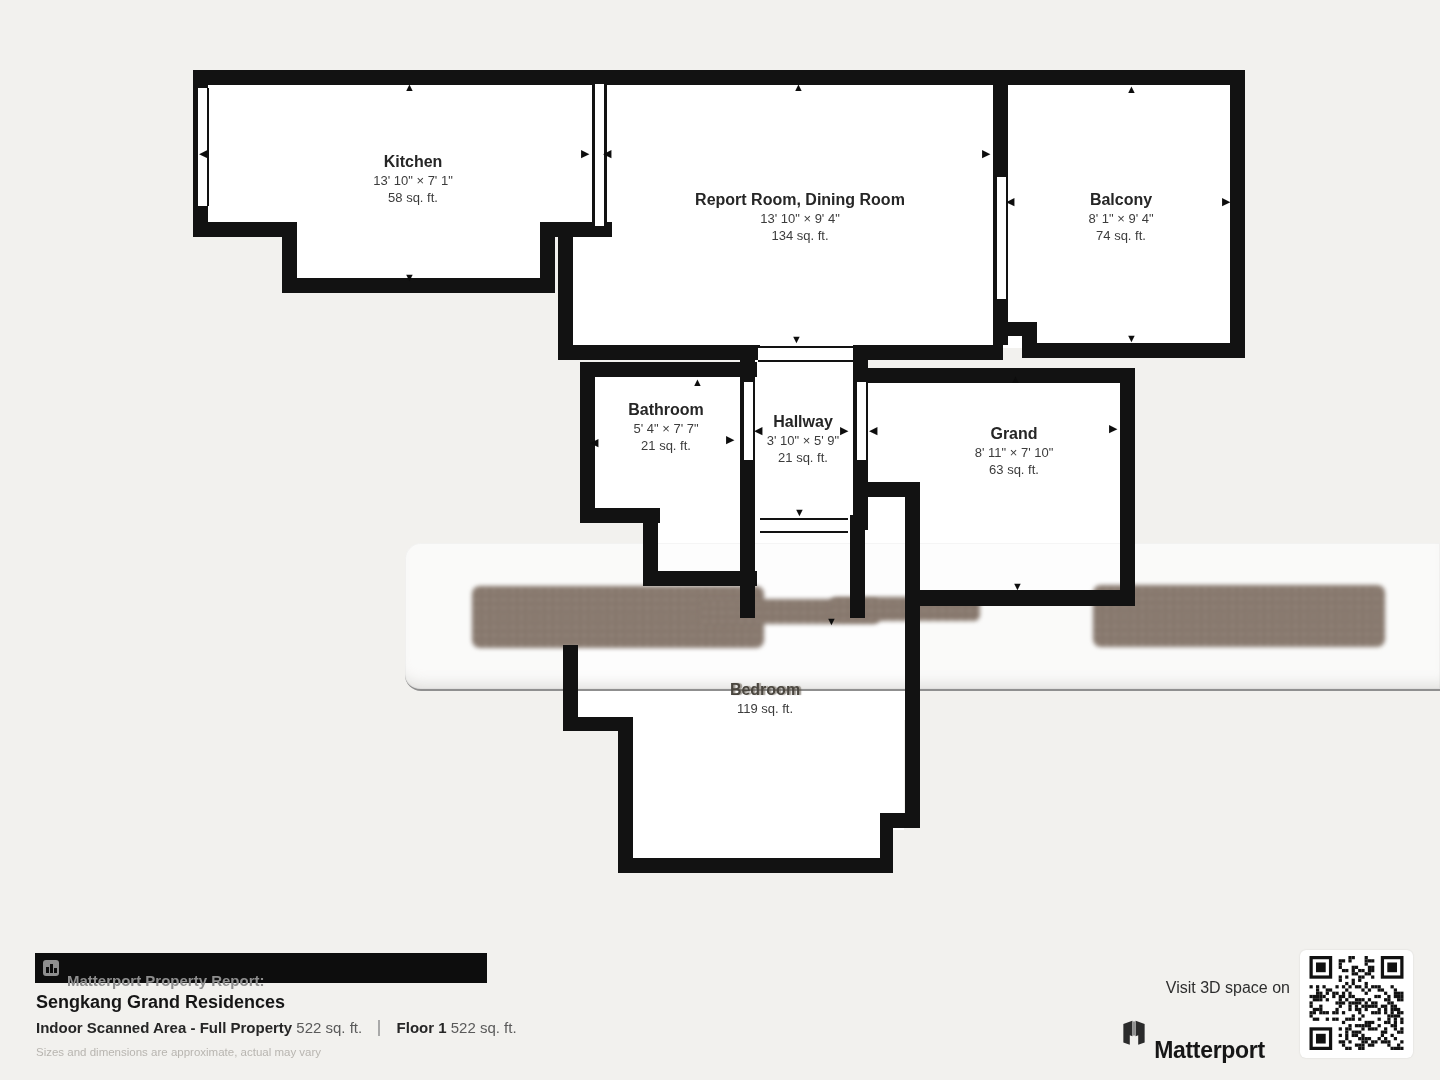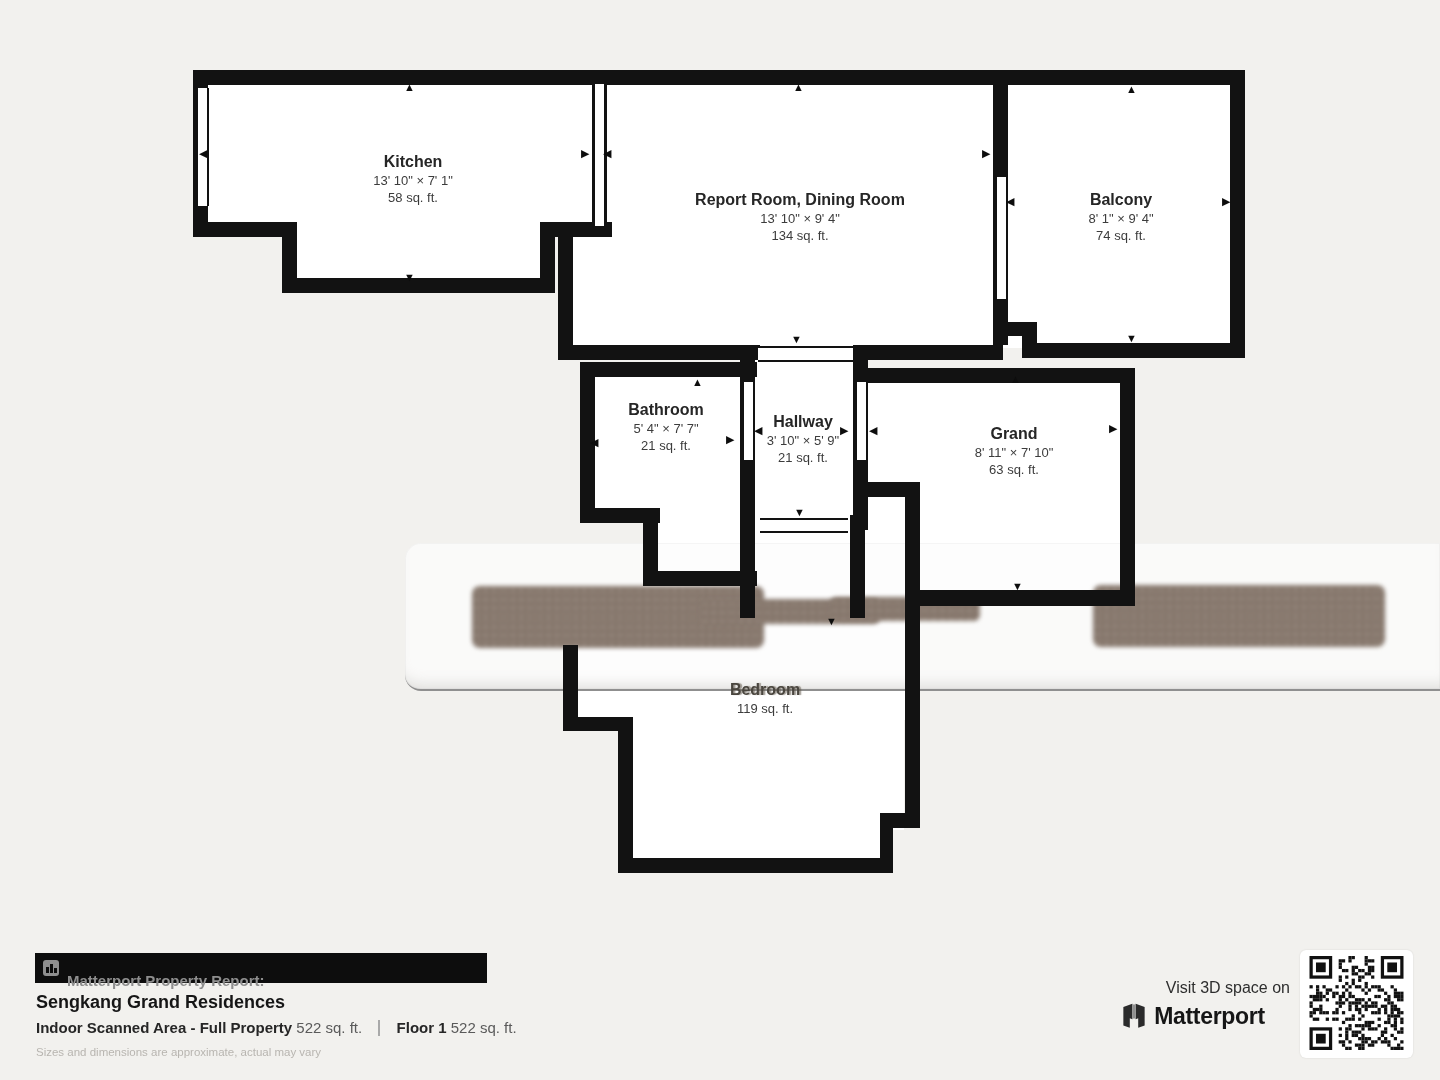--- a/index.html
+++ b/index.html
@@ -35,21 +35,21 @@
              background:rgba(118,118,118,0.55);color:#fdfdfd;font-size:18px;white-space:nowrap;z-index:9;}
   .prop-name{position:absolute;left:36px;top:992px;font-weight:bold;font-size:18px;color:#161616;z-index:8;}
   .scan-line{position:absolute;left:36px;top:1019px;font-size:15px;color:#5a5a5a;z-index:8;white-space:nowrap;}
   .scan-line b{color:#262626;}
   .scan-sep{display:inline-block;border-left:2px solid #a9a9a9;height:16px;margin:0 12px;vertical-align:-3px;}
   .disclaimer{position:absolute;left:36px;top:1046px;font-size:11.5px;color:#b8b5b0;z-index:8;}
   
   .cta{position:absolute;left:1095px;top:978px;width:195px;text-align:right;z-index:8;}
   .cta-line1{font-size:16px;color:#2e2e2e;line-height:20px;}
   .cta-brand-row{display:flex;align-items:center;justify-content:center;margin-top:4px;gap:6px;}
-  .cta-brand{font-weight:bold;font-size:23px;color:#161616;letter-spacing:-0.3px;}
+  .cta-brand{font-weight:bold;font-size:23px;color:#161616;letter-spacing:-0.3px;margin-top:35px;}
   .qr-card{position:absolute;left:1300px;top:950px;width:113px;height:108px;background:#ffffff;border-radius:6px;z-index:8;box-shadow:0 0 2px rgba(0,0,0,.12);}
   .qr-card svg{position:absolute;left:8px;top:6px;}
 </style>
 </head>
 <body>
 
 <div class="stage">
 
   <div class="interior" style="left:201px;top:79px;width:395px;height:150px;"></div>
   <div class="interior" style="left:291px;top:180px;width:254px;height:103px;"></div>

